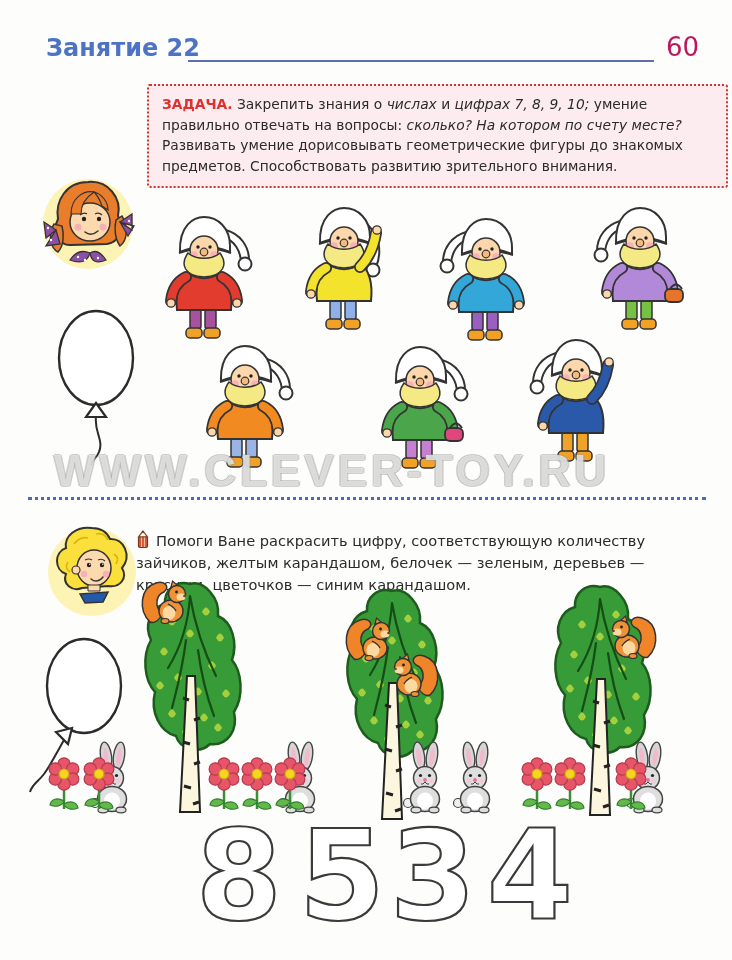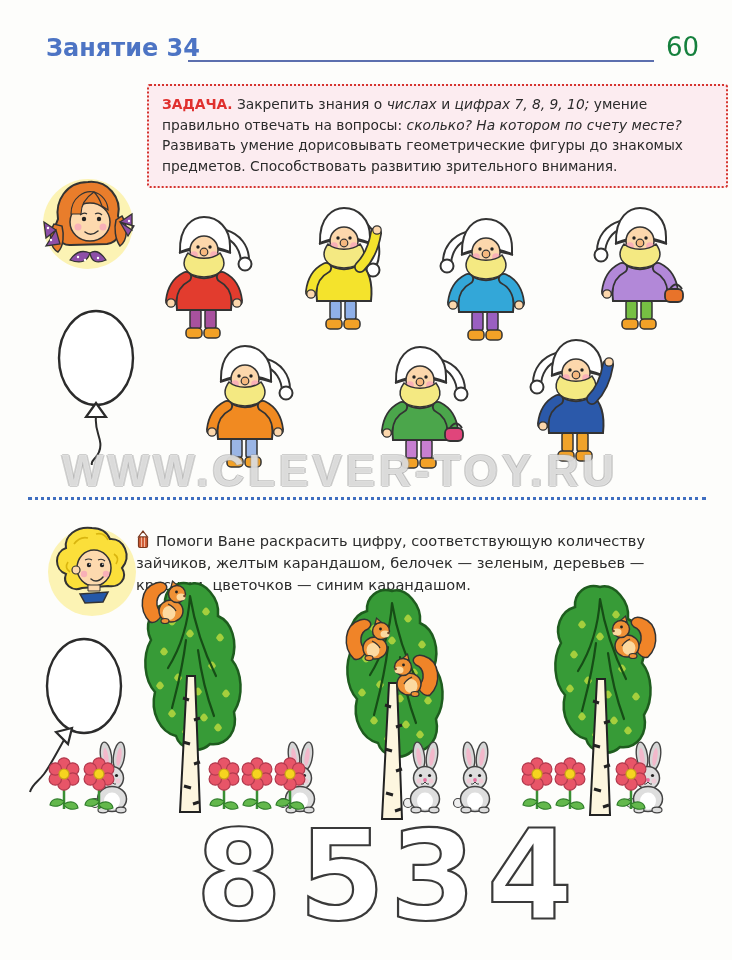--- a/index.html
+++ b/index.html
@@ -1,48 +1,48 @@
 <!DOCTYPE html>
 <html><head>
 <meta charset="utf-8">
 <style>
   html,body{margin:0;padding:0;background:#e9e9e9;}
   #page{position:relative;width:732px;height:960px;background:#fdfdfb;overflow:hidden;
         font-family:"DejaVu Sans",sans-serif;color:#2b2b2b;margin:0 auto;}
   .hdr-title{position:absolute;left:46px;top:34px;font-size:24px;font-weight:bold;color:#4d74c4;}
   .hdr-line{position:absolute;left:188px;top:60px;width:466px;border-top:2px solid #5c6fae;}
-  .hdr-num{position:absolute;left:666px;top:32px;font-size:26px;color:#15803d;}
+  .hdr-num{position:absolute;left:666px;top:32px;font-size:26px;color:#be185d;}
   .taskbox{position:absolute;left:147px;top:84px;width:581px;box-sizing:border-box;
            background:#fcecf0;border:2px dotted #d5342e;border-radius:3px;
            padding:8px 13px 9px;font-size:13.8px;line-height:1.5;}
   .task-label{color:#e0302e;font-weight:bold;}
   .run-i{font-style:italic;}
   .ex{position:absolute;font-size:14.6px;line-height:1.5;}
   #ex1{left:136px;top:180px;width:582px;}
   #q1{left:131px;top:451px;width:586px;}
   #ex2{left:136px;top:514px;width:582px;margin-top:16px;}
   .inl-icon{display:inline-block;vertical-align:-3px;margin-right:6px;}
   .q-icon{display:inline-block;color:#2f9d3c;font-weight:bold;font-size:21px;line-height:14px;
           vertical-align:-2px;margin-right:6px;text-shadow:0 0 1px #1c6b26;}
   .hint{font-style:italic;}
   .divider{position:absolute;left:28px;top:497px;width:678px;border-top:3px dotted #3f6ec0;}
-  .watermark{position:absolute;left:12px;top:446px;width:656px;text-align:center;z-index:60;
+  .watermark{position:absolute;left:4px;top:446px;width:656px;text-align:center;z-index:60;
              font-family:"Liberation Sans",sans-serif;font-weight:bold;font-size:44px;letter-spacing:4px;
              color:rgba(255,255,255,0.62);pointer-events:none;
              text-shadow:1.4px 0 0 rgba(150,150,150,.45),-1.4px 0 0 rgba(150,150,150,.45),
                          0 1.4px 0 rgba(150,150,150,.45),0 -1.4px 0 rgba(150,150,150,.45);}
   .abs{position:absolute;}
   svg{display:block;}
 </style>
 </head>
 <body>
 
 <div id="page">
 
-  <div class="hdr-title">Занятие 34</div>
+  <div class="hdr-title">Занятие 22</div>
   <div class="hdr-line"></div>
   <div class="hdr-num">60</div>
 
   <div class="taskbox">
     <span class="task-label">ЗАДАЧА.</span><span id="task-runs"><span> Закрепить знания о </span><span class="run-i">числах</span><span> и </span><span class="run-i">цифрах 7, 8, 9, 10;</span><span> умение правильно отвечать на вопросы: </span><span class="run-i">сколько? На котором по счету месте?</span><span> Развивать умение дорисовывать геометрические фигуры до знакомых предметов. Способствовать развитию зрительного внимания.</span></span>
   </div>
 
   <svg class="abs" style="left:40px;top:172px" width="96" height="118" viewBox="0 0 96 118">
     <circle cx="48" cy="52" r="45" fill="#fcf3b4"></circle>
     <path d="M48,10 C26,10 15,29 18,47 C11,61 20,74 31,73 L67,72 C79,70 85,57 78,44 C82,26 68,8 48,10 Z" fill="#e97d2b" stroke="#333" stroke-width="2"></path>

